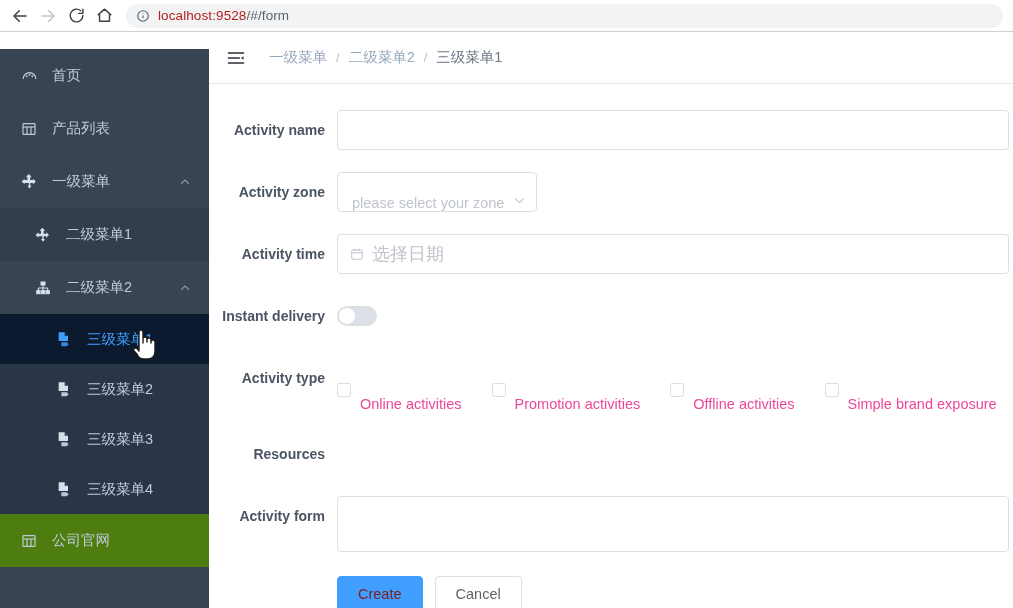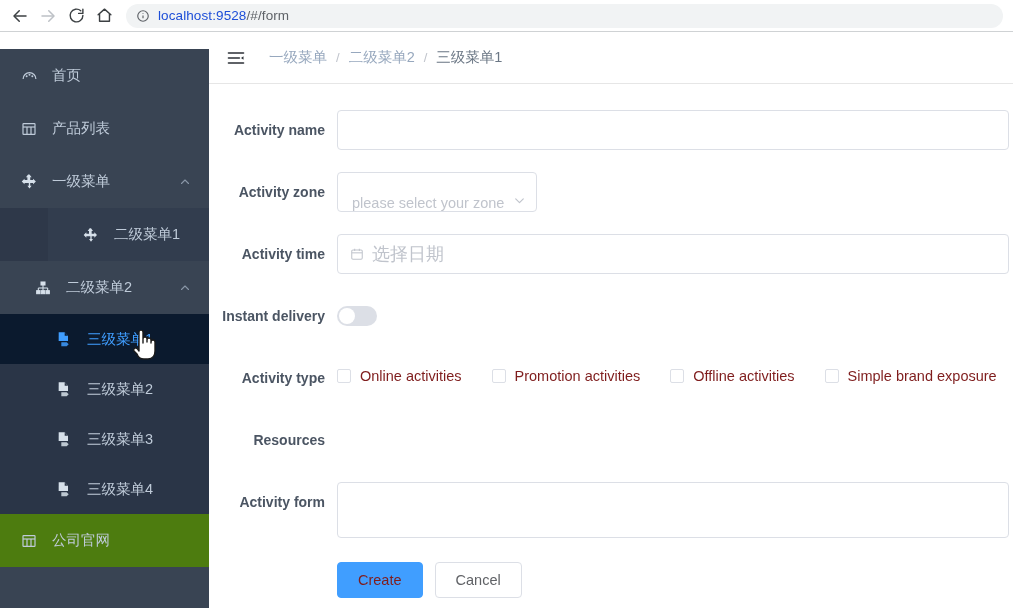--- a/index.html
+++ b/index.html
@@ -36,21 +36,21 @@
     display: flex; align-items: center;
     padding: 0 10px;
   }
   .omnibox .info-icon { flex: 0 0 auto; margin-right: 8px; display:flex; }
   .url-text {
     font-size: 13.5px;
     color: #5f6368;
     white-space: nowrap;
     letter-spacing: 0.1px;
   }
-  .url-text .host { color: #1d4ed8; }
+  .url-text .host { color: #b91c1c; }
 
   
   .app {
     position: absolute; top: 32px; left: 0;
     width: 1013px; height: 576px;
     background: #ffffff;
   }
 
   
   .sidebar {
@@ -75,21 +75,21 @@
     display: flex; align-items: center; justify-content: center;
   }
   .menu-item .mi-label { flex: 1 1 auto; }
   .menu-item .chevron {
     margin-right: 18px;
     flex: 0 0 auto;
     display: flex; align-items: center;
   }
   .submenu-l2 { background: #2e3849; }
   .menu-item.level2 { padding-left: 34px; }
-  .menu-item.level2.shade-a { background: #323d4e; margin-left: 48px; }
+  .menu-item.level2.shade-a { background: #323d4e; }
   .menu-item.level2.shade-b { background: #394453; }
   .submenu-l3 { background: #2a3547; }
   .menu-item.level3 { padding-left: 55px; height: 50px; }
   .menu-item.level3.active {
     background: #0b1a2e;
     color: #409eff;
   }
   .menu-item.level3.active .mi-icon svg { color: #409eff; }
   .sidebar-footer-item { background: #4d7c0f; }
 
@@ -196,21 +196,21 @@
     flex: 0 0 auto;
   }
   .opt-radio {
     width: 14px; height: 14px;
     border: 1px solid #dcdfe6;
     border-radius: 50%;
     background: #fff;
     margin-right: 9px;
     flex: 0 0 auto;
   }
-  .opt-label { font-size: 14.5px; color: #7f1d1d; }
+  .opt-label { font-size: 14.5px; color: #ec4899; margin-top: 28px; }
 
   .el-textarea {
     width: 100%;
     height: 56px;
     border: 1px solid #dcdfe6;
     border-radius: 4px;
     background: #fff;
   }
 
   .btn-row { display: flex; align-items: center; padding-top: 2px; }

